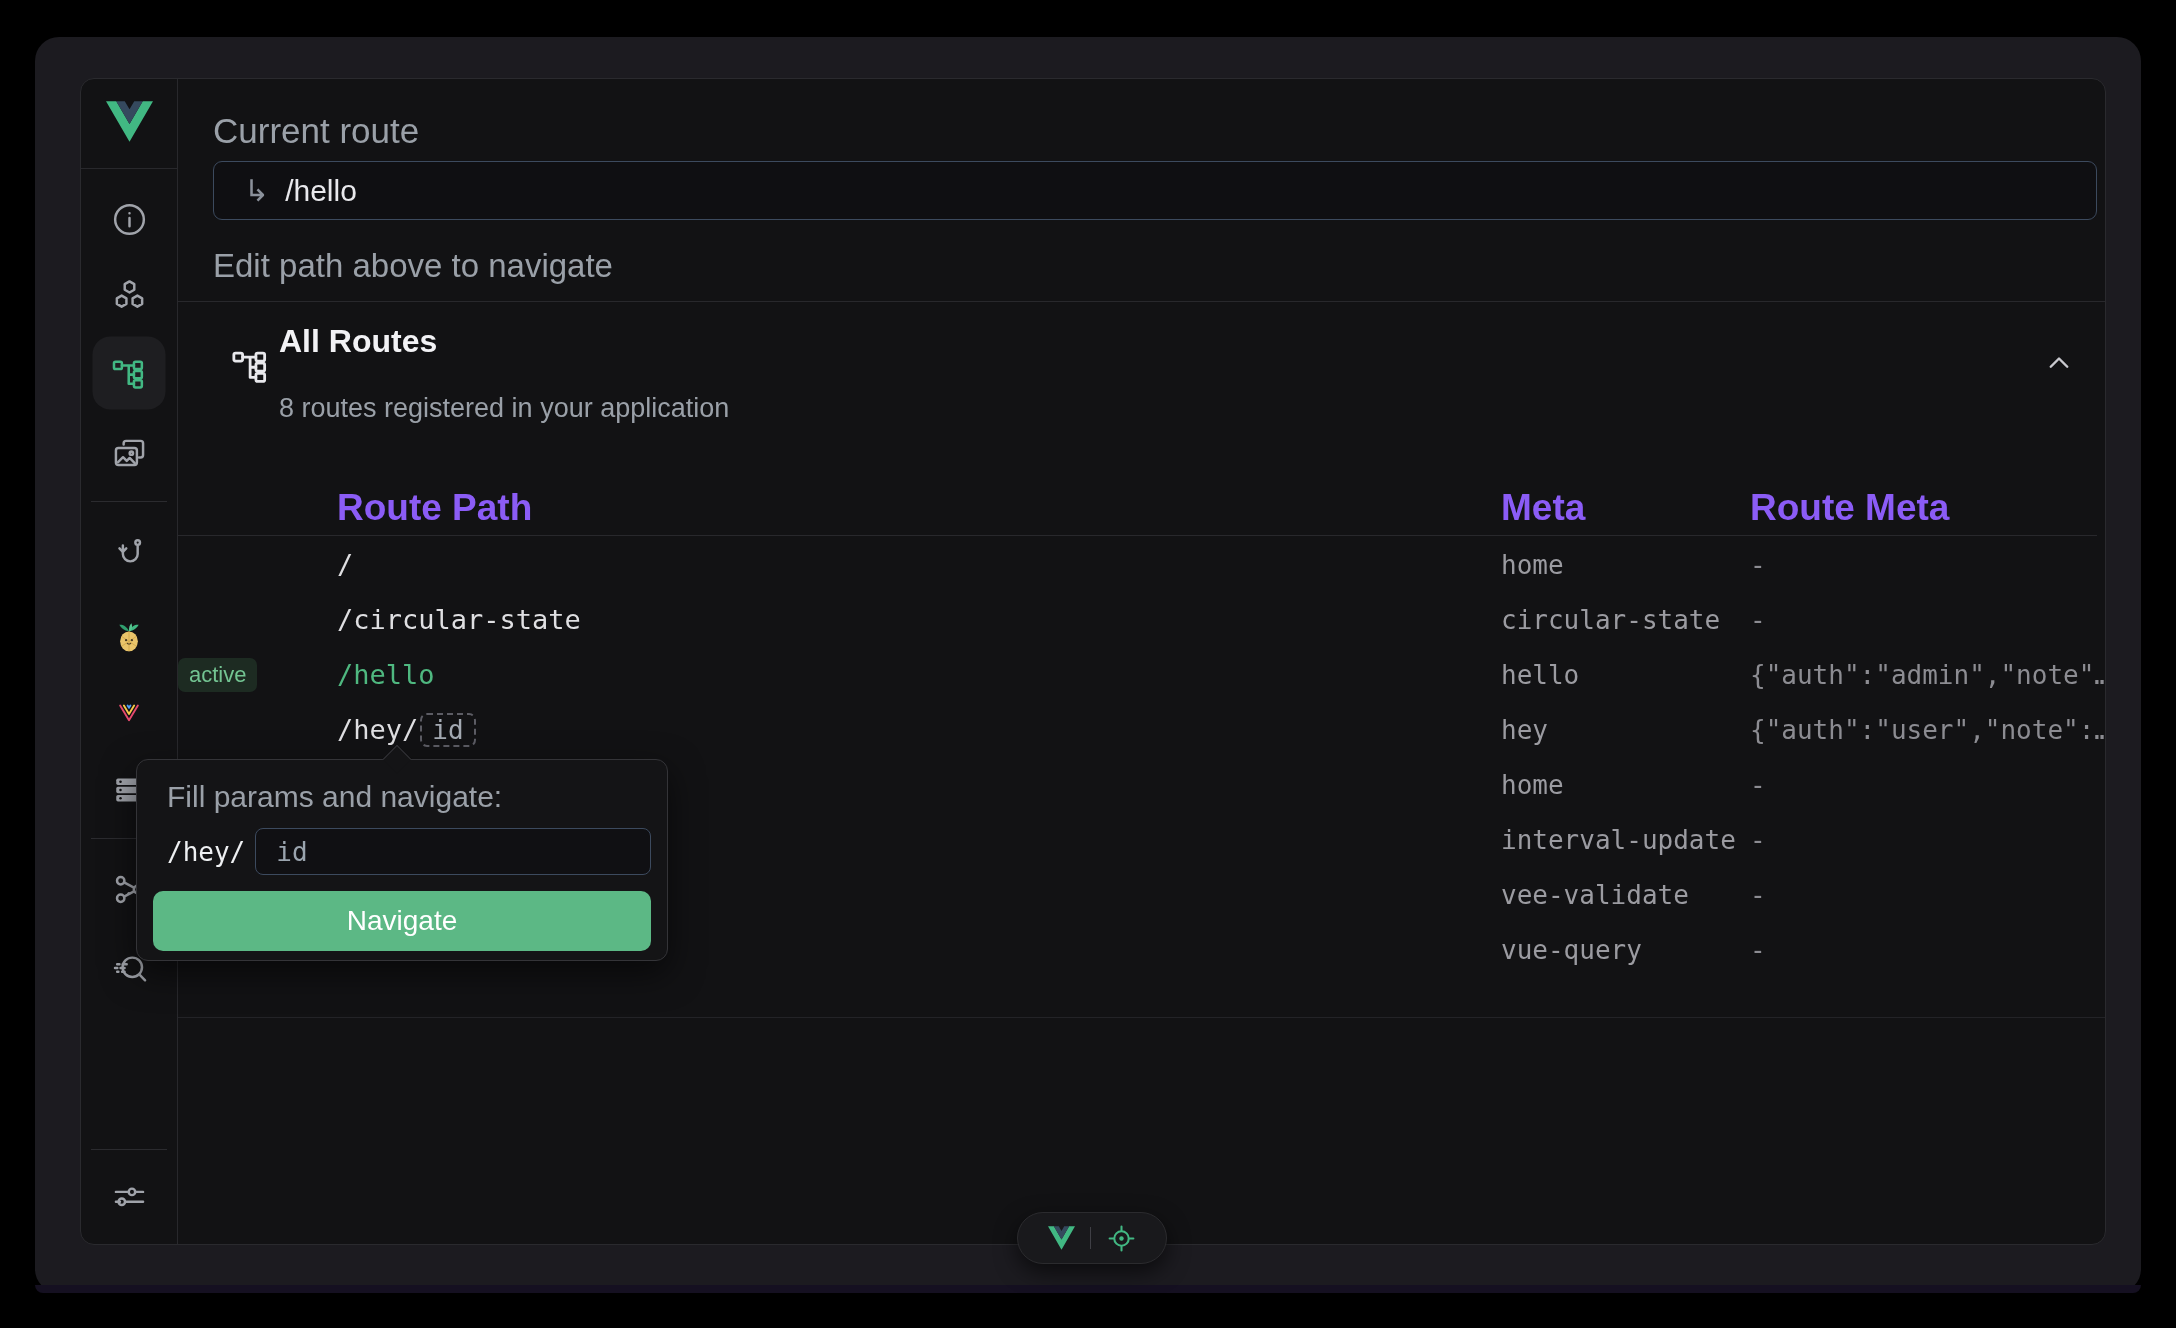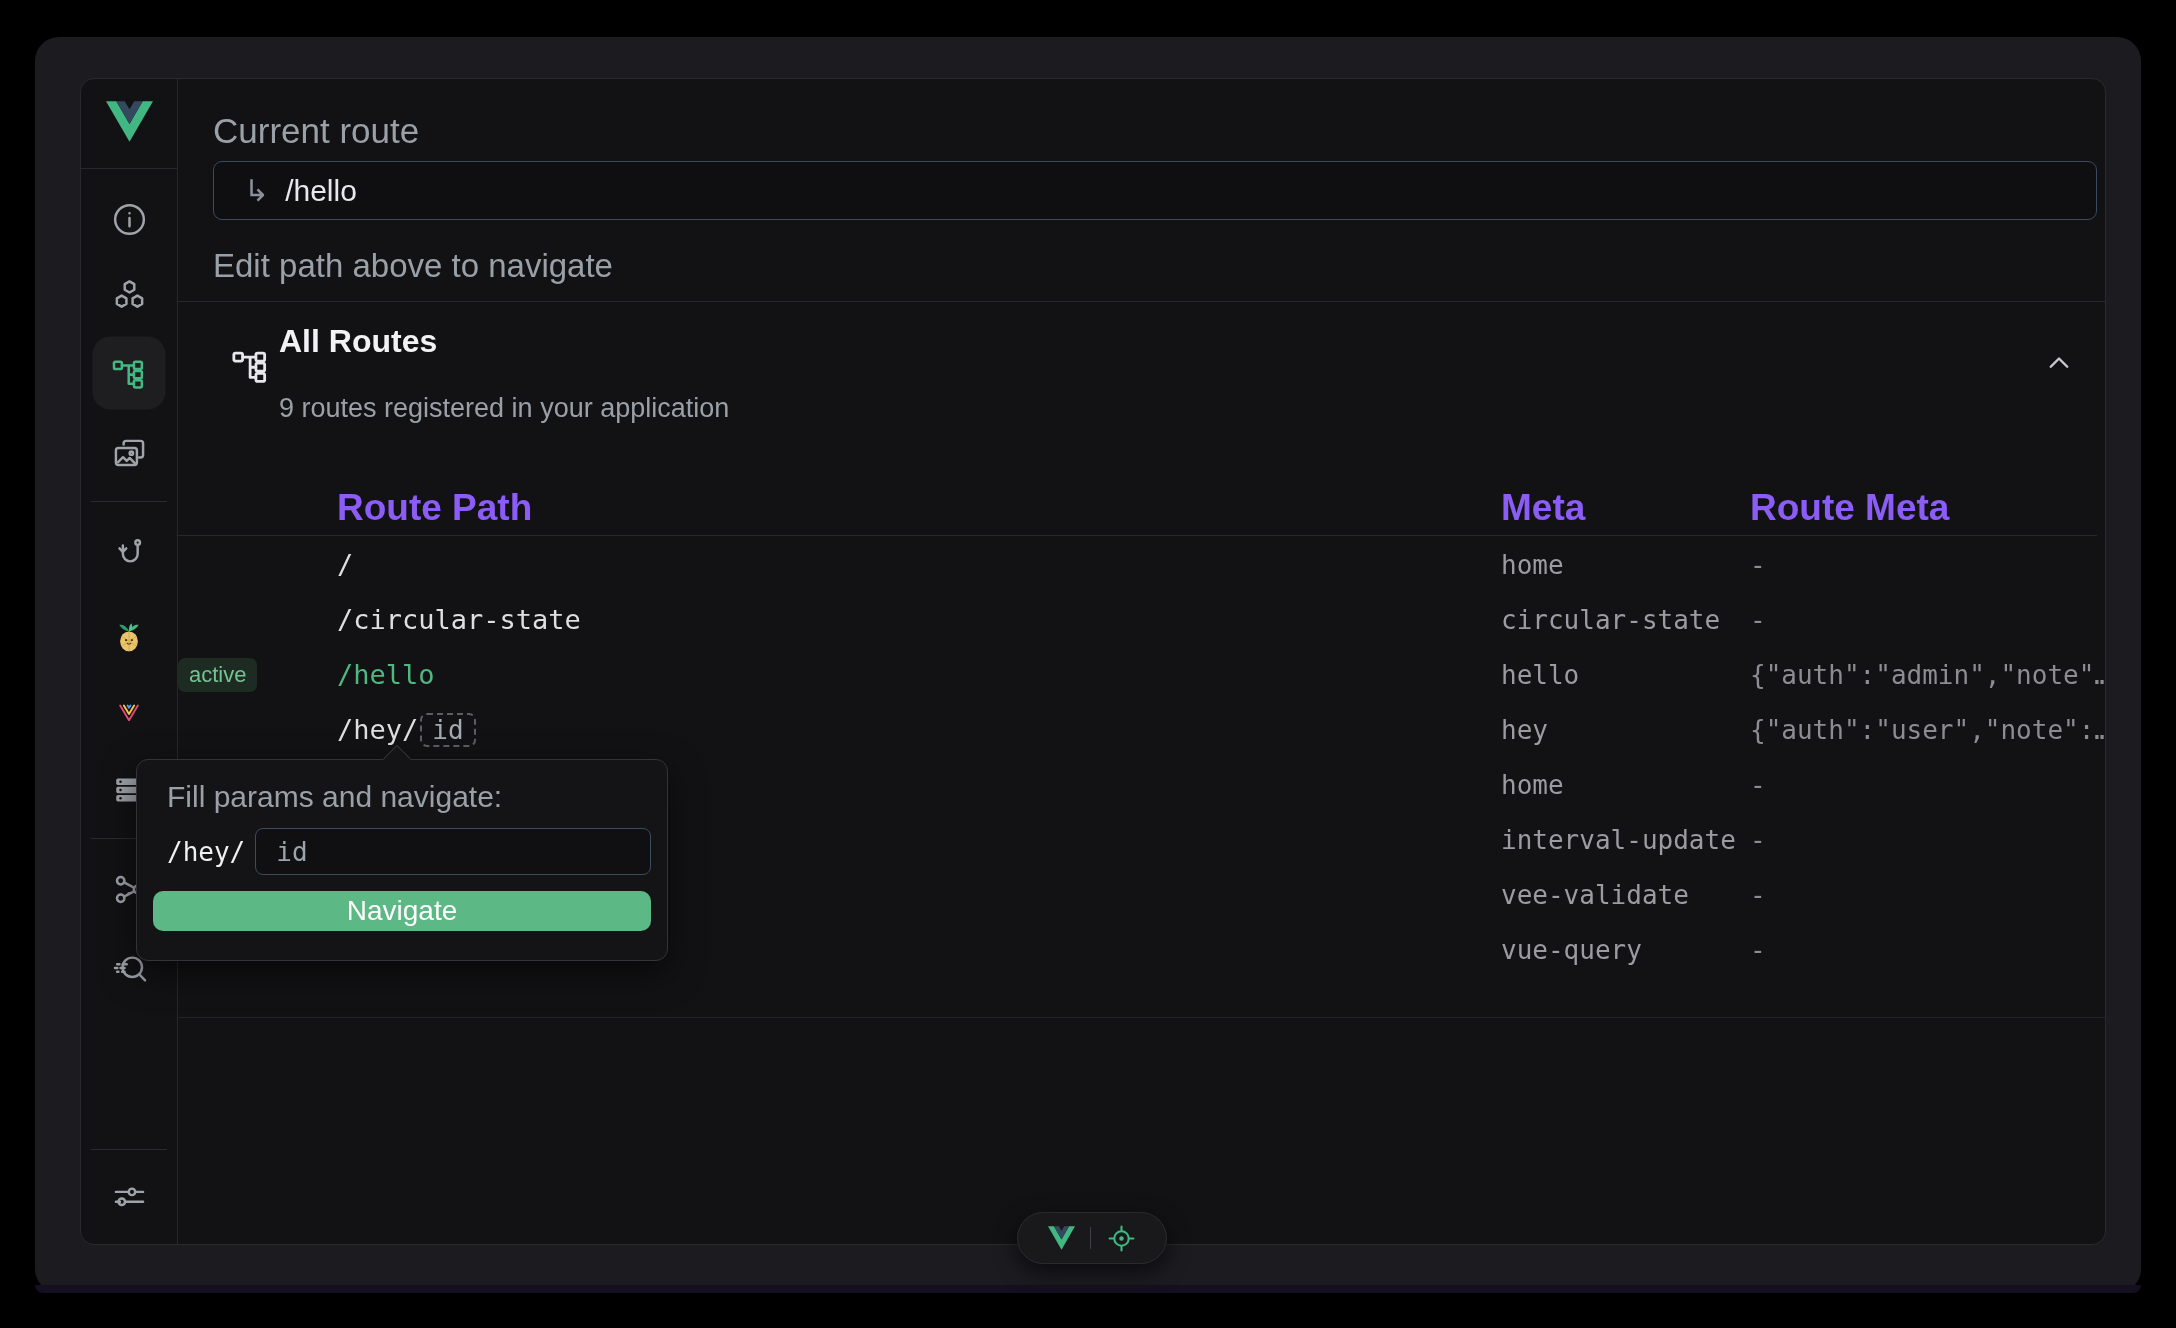--- a/index.html
+++ b/index.html
@@ -78,21 +78,21 @@
            box-shadow:0 12px 34px rgba(0,0,0,.55); z-index:40; padding:20px 16px; }
   .popup .caret { position:absolute; top:-11px; left:250px; width:20px; height:20px;
            background:#141416; border-left:1px solid #343438; border-top:1px solid #343438;
            transform:rotate(45deg); }
   .popup-title { font-size:30px; color:#9aa0a8; padding-left:14px; }
   .popup-param-row { display:flex; align-items:center; margin-top:14px; padding-left:14px; }
   .popup-prefix { font-size:26px; color:#eef0f2; }
   .popup-param-input { margin-left:10px; flex:1; height:47px; border:1.5px solid #3c4a5e;
            border-radius:8px; background:#101013; color:#9aa4ae; font-size:26px;
            font-family:"DejaVu Sans Mono",monospace; padding-left:20px; outline:none; }
-  .navigate-btn { margin-top:16px; width:100%; height:40px; background:#5cb885;
+  .navigate-btn { margin-top:16px; width:100%; height:60px; background:#5cb885;
            border:none; border-radius:10px; color:#fff; font-size:28px;
            font-family:"Liberation Sans",sans-serif; cursor:pointer; }
 
   
   .pill { position:absolute; left:982px; top:1175px; width:150px; height:52px;
           background:#19191c; border:1px solid #2b2b2e; border-radius:27px;
           display:flex; align-items:center; justify-content:center; gap:15px;
           box-shadow:0 8px 22px rgba(0,0,0,.6); z-index:60; }
   .pill .sep { width:1px; height:22px; background:#3f3f45; }
   .pill .target { color:#42b883; display:flex; cursor:pointer; }
@@ -270,21 +270,21 @@
         <span class="routes-head-icon">
           <svg class="icon" width="42" height="42" viewBox="0 0 24 24" stroke="#e8e8ec">
             <rect x="2.2" y="4.6" width="5" height="4.6" rx="1"></rect>
             <rect x="14.8" y="4.6" width="5" height="4.6" rx="1"></rect>
             <rect x="14.8" y="10.4" width="5" height="4.6" rx="1"></rect>
             <rect x="14.8" y="16.2" width="5" height="4.6" rx="1"></rect>
             <path d="M7.2 6.9h4.3v11.6h3.3M11.5 6.9h3.3M11.5 12.7h3.3"></path>
           </svg>
         </span>
         <div class="routes-title">All Routes</div>
-        <div class="routes-subtitle">9 routes registered in your application</div>
+        <div class="routes-subtitle">8 routes registered in your application</div>
         <div class="collapse-btn">
           <span>
             <svg class="icon" width="36" height="36" viewBox="0 0 24 24" stroke-width="2">
               <path d="M6.5 14.5 12 9l5.5 5.5"></path>
             </svg>
           </span>
         </div>
 
         <div class="thead grid-row">
           <div class="cell gutter"></div>

